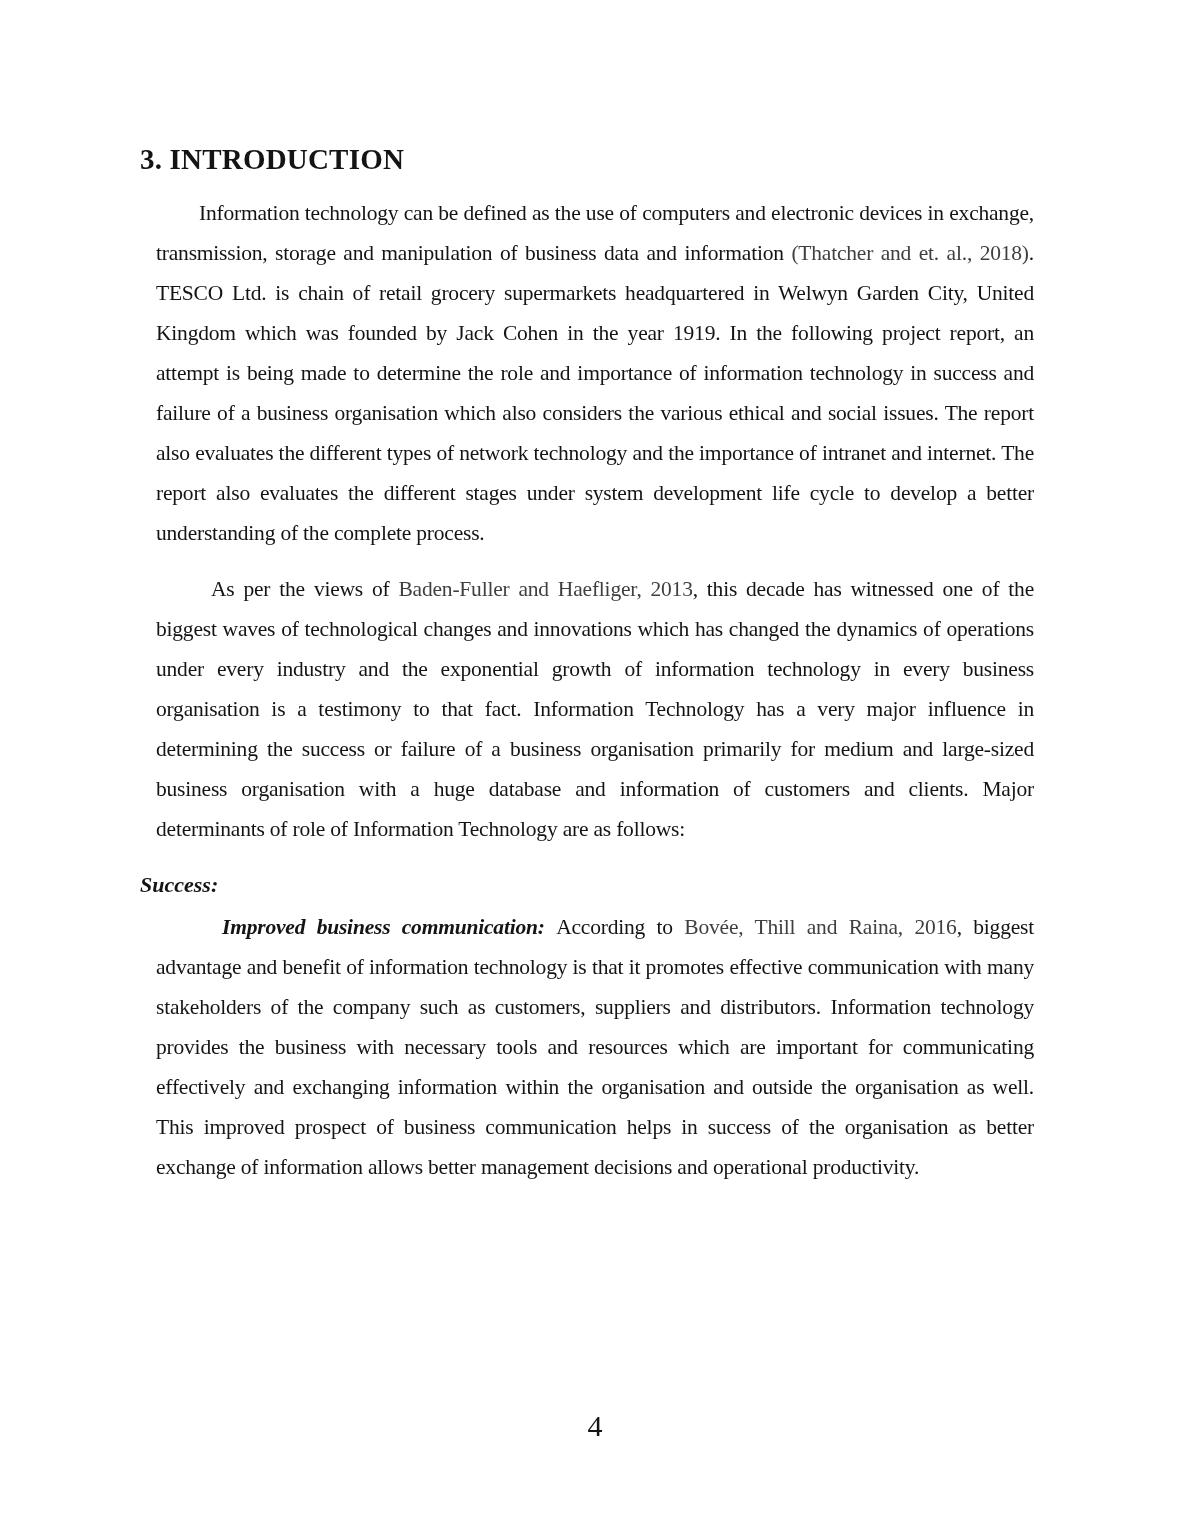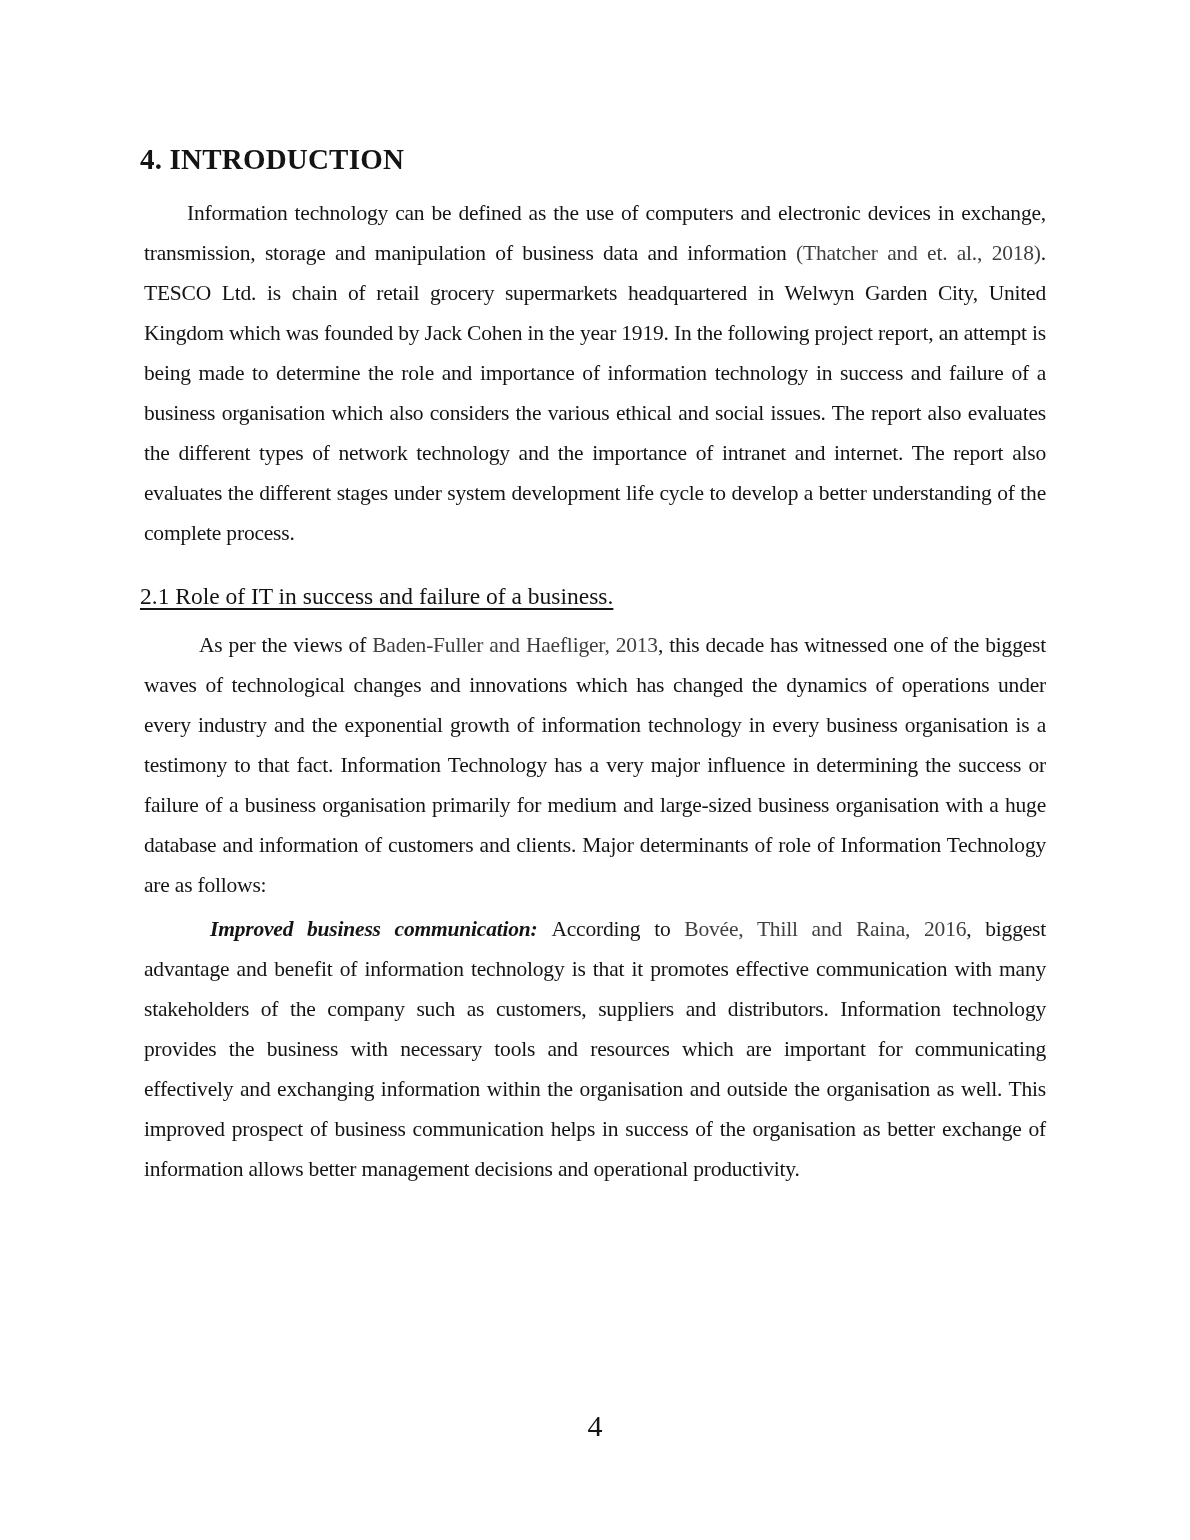--- a/index.html
+++ b/index.html
@@ -42,21 +42,21 @@
     font-weight: 400;
     margin: 29px 0 0 0;
     text-decoration: underline;
     text-underline-offset: 4px;
   }
   .body-par {
     font-size: 21.5px;
     line-height: 40px;
     letter-spacing: -0.2px;
     text-align: justify;
-    margin: 4px;
+    margin: 16px;
   }
   .par-intro {
     text-indent: 43px;
   }
   .par-lit {
     margin-top: 15px;
     text-indent: 55px;
   }
   .success-label {
     font-size: 22px;
@@ -85,28 +85,28 @@
     font-size: 30px;
     line-height: 36px;
   }
 </style>
 </head>
 <body>
 
 <div class="page" style="--page-bg: #ffffff; --text-color: #141414; --citation-color: #3f3f3f;">
   <div class="content">
 
-    <h1 class="h-main h-intro">4. INTRODUCTION</h1>
+    <h1 class="h-main h-intro">3. INTRODUCTION</h1>
 
     <p class="body-par par-intro"><span>Information technology can be defined as the use of computers and electronic devices in exchange, transmission, storage and manipulation of business data and information </span><span class="seg-citation">(Thatcher and et. al., 2018)</span><span>. TESCO Ltd. is chain of retail grocery supermarkets headquartered in Welwyn Garden City, United Kingdom which was founded by Jack Cohen in the year 1919. In the following project report, an attempt is being made to determine the role and importance of information technology in success and failure of a business organisation which also considers the various ethical and social issues. The report also evaluates the different types of network technology and the importance of intranet and internet. The report also evaluates the different stages under system development life cycle to develop a better understanding of the complete process.</span></p>
 
 
-    <h3 class="subheading">2.1 Role of IT in success and failure of a business.</h3>
 
     <p class="body-par par-lit"><span>As per the views of </span><span class="seg-citation">Baden-Fuller and Haefliger, 2013</span><span>, this decade has witnessed one of the biggest waves of technological changes and innovations which has changed the dynamics of operations under every industry and the exponential growth of information technology in every business organisation is a testimony to that fact. Information Technology has a very major influence in determining the success or failure of a business organisation primarily for medium and large-sized business organisation with a huge database and information of customers and clients. Major determinants of role of Information Technology are as follows:</span></p>
 
+    <p class="success-label">Success:</p>
 
     <p class="body-par par-improved"><span class="seg-italic">Improved business communication: </span><span>According to </span><span class="seg-citation">Bovée, Thill and Raina, 2016</span><span>, biggest advantage and benefit of information technology is that it promotes effective communication with many stakeholders of the company such as customers, suppliers and distributors. Information technology provides the business with necessary tools and resources which are important for communicating effectively and exchanging information within the organisation and outside the organisation as well. This improved prospect of business communication helps in success of the organisation as better exchange of information allows better management decisions and operational productivity.</span></p>
 
   </div>
 
   <div class="page-number">4</div>
 </div>
 
 </body></html>

